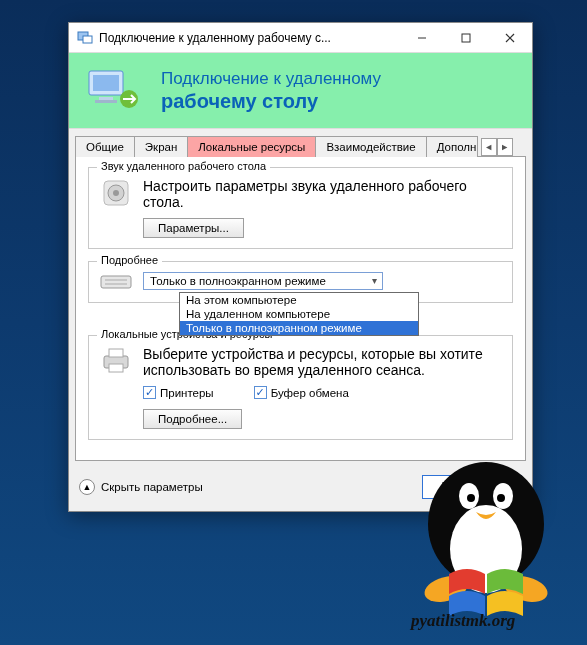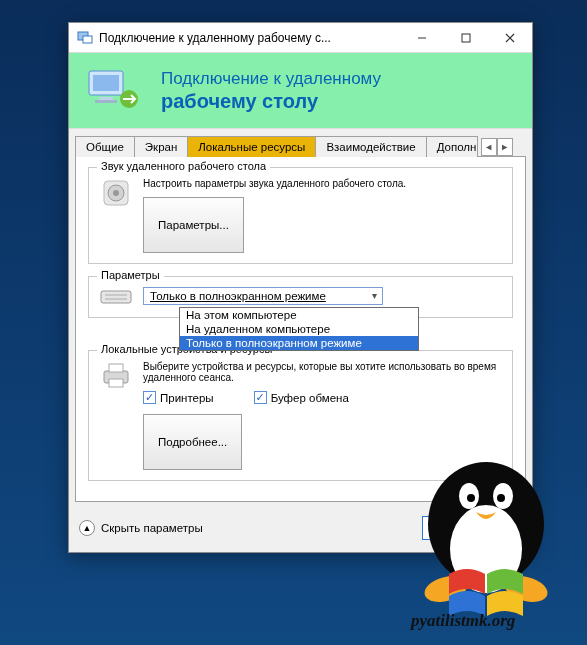--- a/index.html
+++ b/index.html
@@ -54,21 +54,21 @@
   .tab {
     padding: 4px 10px;
     border: 1px solid #a0a0a0;
     border-bottom: none;
     background: #f0f0f0;
     margin-right: -1px;
     font-size: 11.5px;
     position: relative;
     top: 1px;
   }
-  .tab.active { background: #eab308; z-index: 3; }
+  .tab.active { background: #fca5a5; z-index: 3; }
   .tab-scroll { display:flex; margin-left:4px; }
   .tab-scroll .sbtn {
     width: 16px; height: 18px;
     border: 1px solid #a0a0a0; background:#fff;
     display:flex; align-items:center; justify-content:center;
     font-size:9px; color:#555;
   }
   .panel {
     margin: 0 6px 6px 6px;
     padding: 10px 12px 8px 12px;
@@ -84,29 +84,29 @@
   .group-title {
     position: absolute;
     top: -8px; left: 8px;
     background: #fff;
     padding: 0 4px;
     font-size: 11px;
   }
   .group-row { display:flex; gap:10px; }
   .group-icon { width: 34px; flex-shrink:0; display:flex; justify-content:center; }
   .group-body { flex:1; }
-  .desc { font-size: 10px; margin-bottom: 8px; }
+  .desc { font-size: 14px; margin-bottom: 8px; }
   .btn {
     border: 1px solid #9d9d9d;
     background: linear-gradient(#fdfdfd,#e6e6e6);
-    padding: 21px 14px;
+    padding: 3px 14px;
     font-size: 11.5px;
     display:inline-block;
   }
-  .select-wrap { position: relative; text-decoration: underline; }
+  .select-wrap { position: relative; }
   .select {
     width: 240px;
     border: 1px solid #7a9fd6;
     background: #fff;
     padding: 2px 18px 2px 6px;
     font-size: 11.5px;
     position: relative;
   }
   .select::after {
     content: "▾"; position:absolute; right:5px; top:2px; font-size:10px; color:#555;
@@ -216,21 +216,21 @@
           </svg>
         </div>
         <div class="group-body">
           <div class="desc">Настроить параметры звука удаленного рабочего стола.</div>
           <span class="btn">Параметры...</span>
         </div>
       </div>
     </div>
 
     <div class="group">
-      <div class="group-title">Параметры</div>
+      <div class="group-title">Подробнее</div>
       <div class="group-row">
         <div class="group-icon">
           <svg width="32" height="20" viewBox="0 0 32 20">
             <rect x="1" y="4" width="30" height="12" rx="2" fill="#e6e6e6" stroke="#999"></rect>
             <line x1="5" y1="8" x2="27" y2="8" stroke="#aaa"></line>
             <line x1="5" y1="12" x2="27" y2="12" stroke="#aaa"></line>
           </svg>
         </div>
         <div class="group-body">
           <div class="select-wrap">

